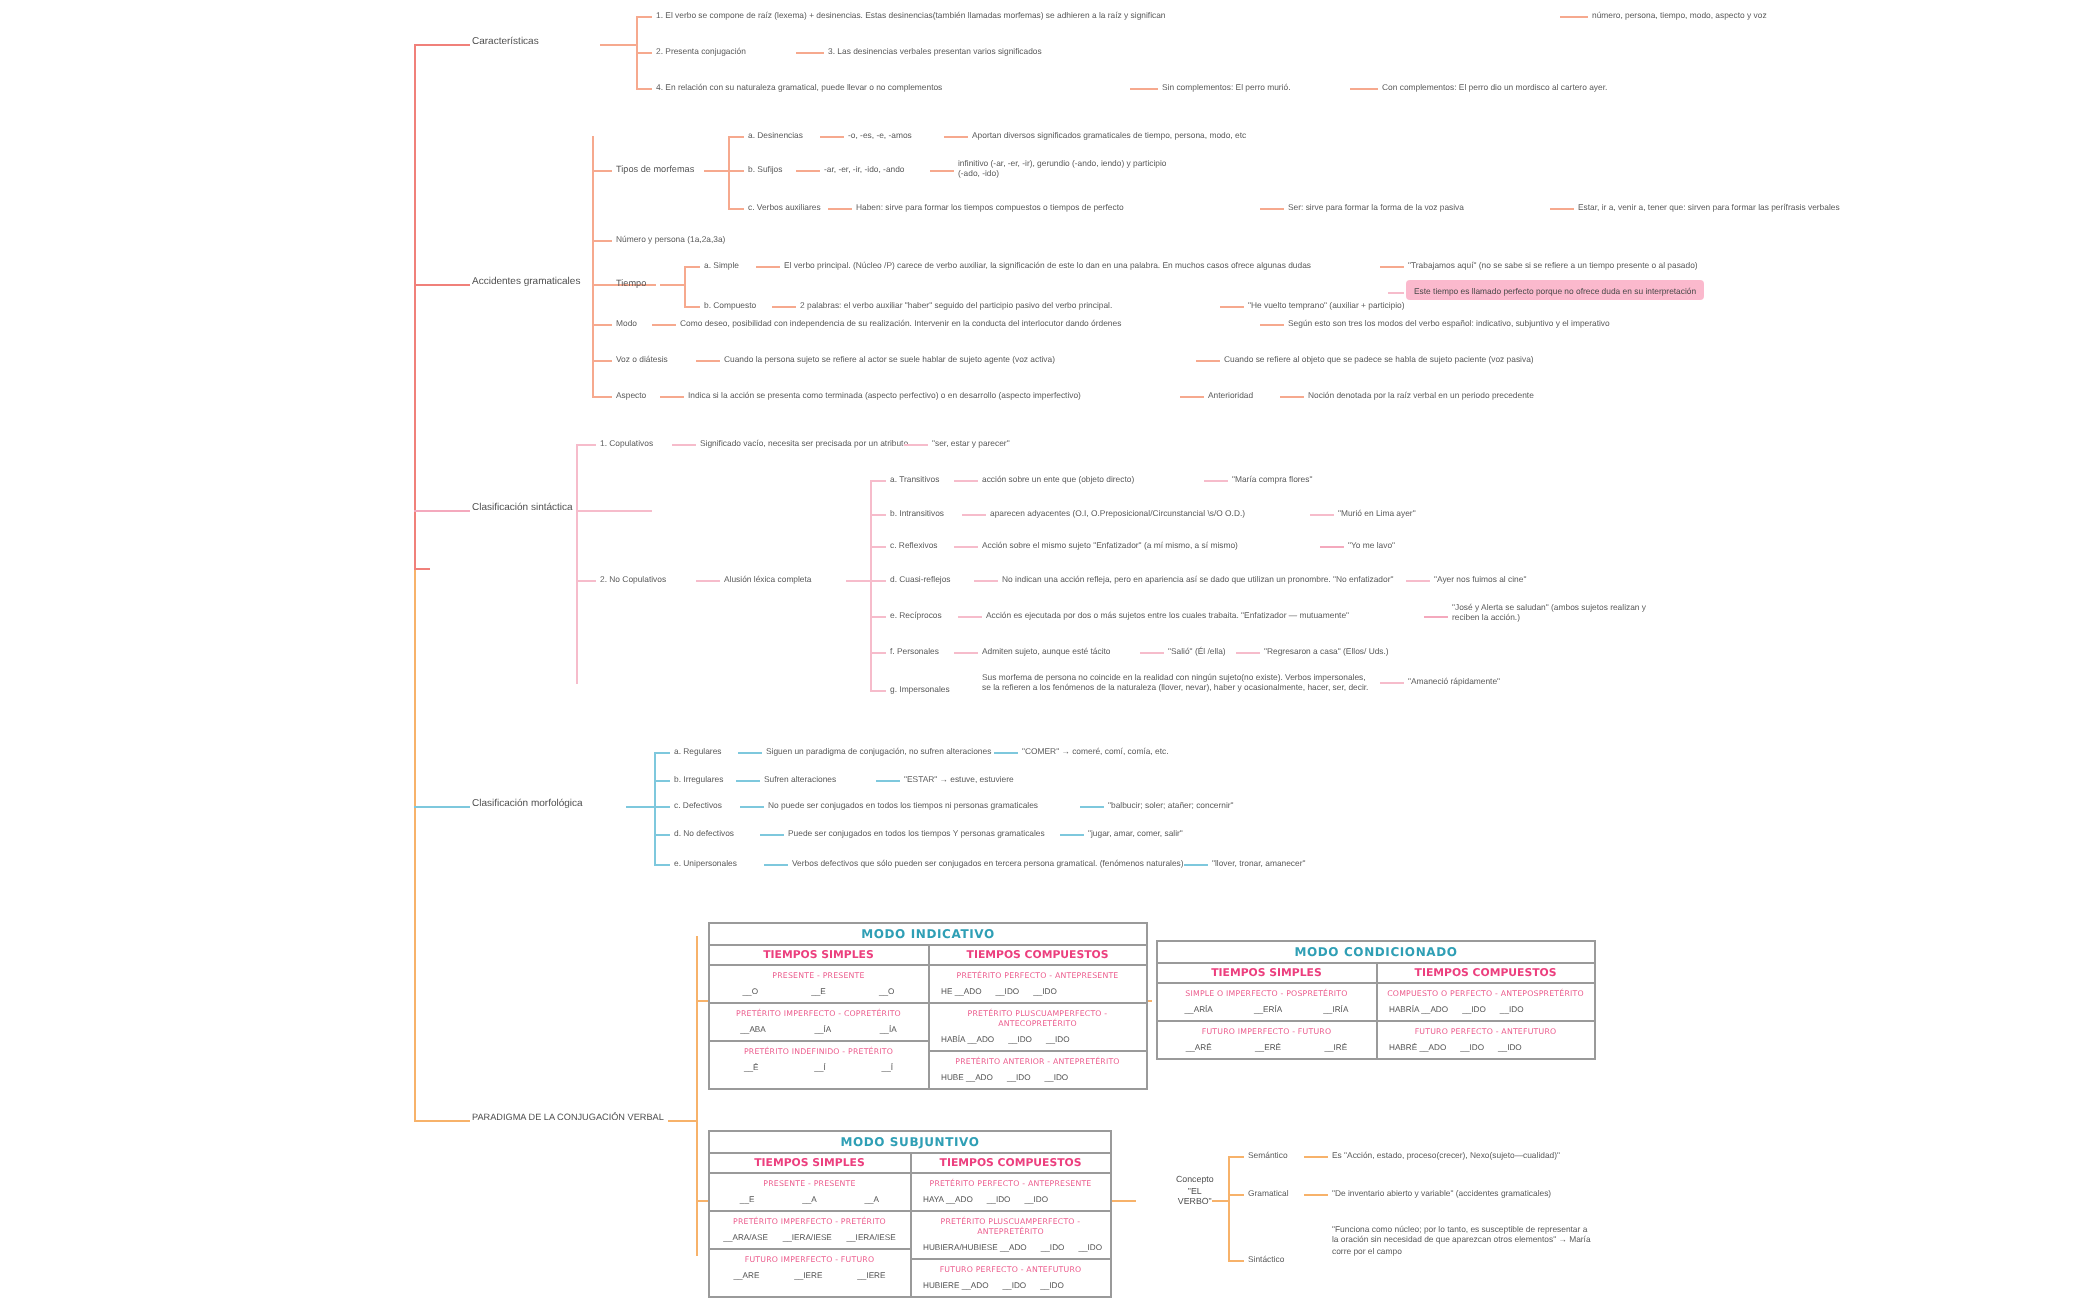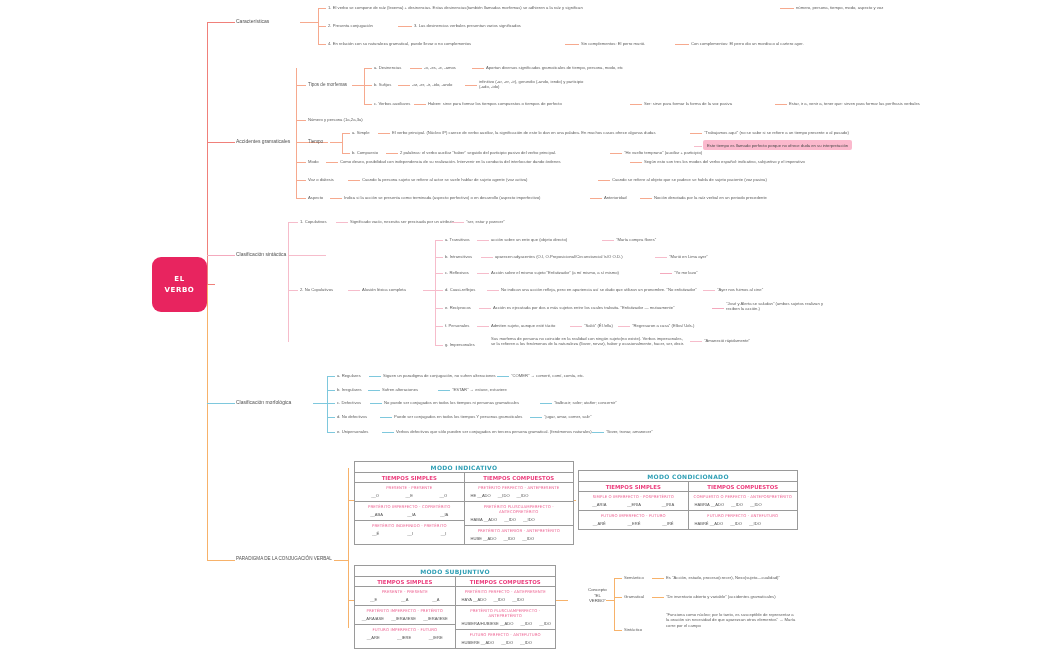--- a/index.html
+++ b/index.html
@@ -58,24 +58,20 @@
   }
   .ends{display:flex;justify-content:space-around;color:#555;font-size:4.1px;}
   .ends span{text-align:center;}
   .ends.l{justify-content:flex-start;gap:7px;padding-left:3px;}
 </style>
 </head>
 <body>
 
 <div class="map">
 
-  <div id="central">
-    <span style="white-space:pre-line">EL
-VERBO</span>
-  </div>
 
   <div class="ln v c-red" style="left:207px;top:22px;height:262px;"></div>
   <div class="ln h c-red" style="left:207px;top:284px;width:8px;"></div>
   <div class="ln v c-orange" style="left:207px;top:285px;height:275px;"></div>
   <div class="ln h c-red" style="left:207px;top:22px;width:28px;"></div>
   <div class="ln h c-red" style="left:207px;top:142px;width:28px;"></div>
   <div class="ln h c-pink" style="left:207px;top:255px;width:28px;"></div>
   <div class="ln h c-blue" style="left:207px;top:403px;width:28px;"></div>
   <div class="ln h c-orange" style="left:207px;top:560px;width:28px;"></div>
 

